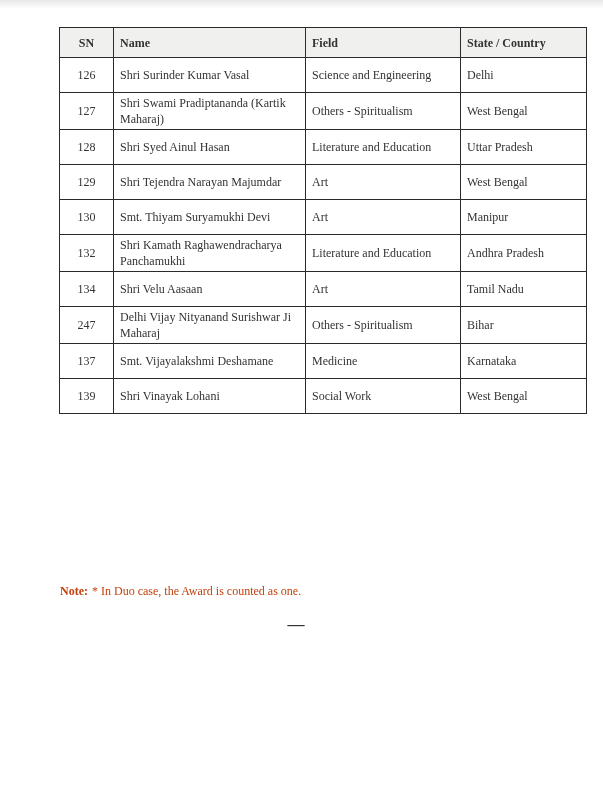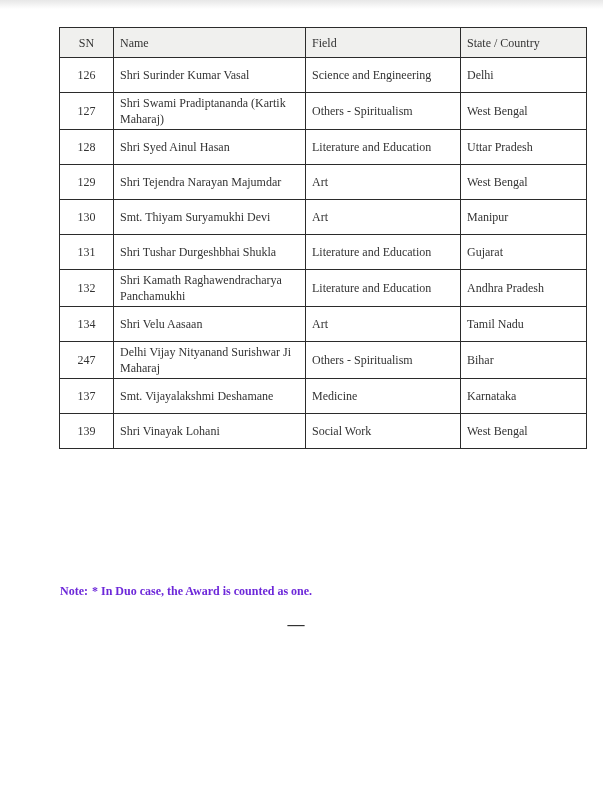--- a/index.html
+++ b/index.html
@@ -37,42 +37,41 @@
     border: 1.5px solid #2b2b2b;
     padding: 2px 6px;
     vertical-align: middle;
     line-height: 16px;
     overflow: hidden;
   }
   table.awards-table thead tr { height: 30px; }
   table.awards-table tbody tr { height: 35px; }
   table.awards-table th {
     background: #f0f0ee;
-    font-weight: normal;
+    font-weight: bold;
     text-align: left;
   }
   .col-sn    { width: 49px;  }
   .col-name  { width: 179px; }
   .col-field { width: 142px; }
   .col-state { width: 113px; }
   table.awards-table th.col-sn,
   table.awards-table td.sn-cell {
     text-align: center;
     padding-left: 2px;
     padding-right: 2px;
   }
   .note {
     position: absolute;
     left: 60px;
     top: 584px;
     margin: 0;
     font-size: 12px;
-    color: #6d28d9;
+    color: #c2410c;
     line-height: 15px;
-    font-weight: bold;
   }
   .note strong { margin-right: 4px; }
   .end-mark {
     position: absolute;
     left: 0;
     right: 12px;
     top: 615px;
     text-align: center;
     font-size: 17px;
     font-weight: bold;
@@ -120,26 +119,20 @@
           <td class="field-cell">Art</td>
           <td class="state-cell">West Bengal</td>
         </tr>
         <tr>
           <td class="sn-cell">130</td>
           <td class="name-cell">Smt. Thiyam Suryamukhi Devi</td>
           <td class="field-cell">Art</td>
           <td class="state-cell">Manipur</td>
         </tr>
         <tr>
-          <td class="sn-cell">131</td>
-          <td class="name-cell">Shri Tushar Durgeshbhai Shukla</td>
-          <td class="field-cell">Literature and Education</td>
-          <td class="state-cell">Gujarat</td>
-        </tr>
-        <tr>
           <td class="sn-cell">132</td>
           <td class="name-cell">Shri Kamath Raghawendracharya Panchamukhi</td>
           <td class="field-cell">Literature and Education</td>
           <td class="state-cell">Andhra Pradesh</td>
         </tr>
         <tr>
           <td class="sn-cell">134</td>
           <td class="name-cell">Shri Velu Aasaan</td>
           <td class="field-cell">Art</td>
           <td class="state-cell">Tamil Nadu</td>

